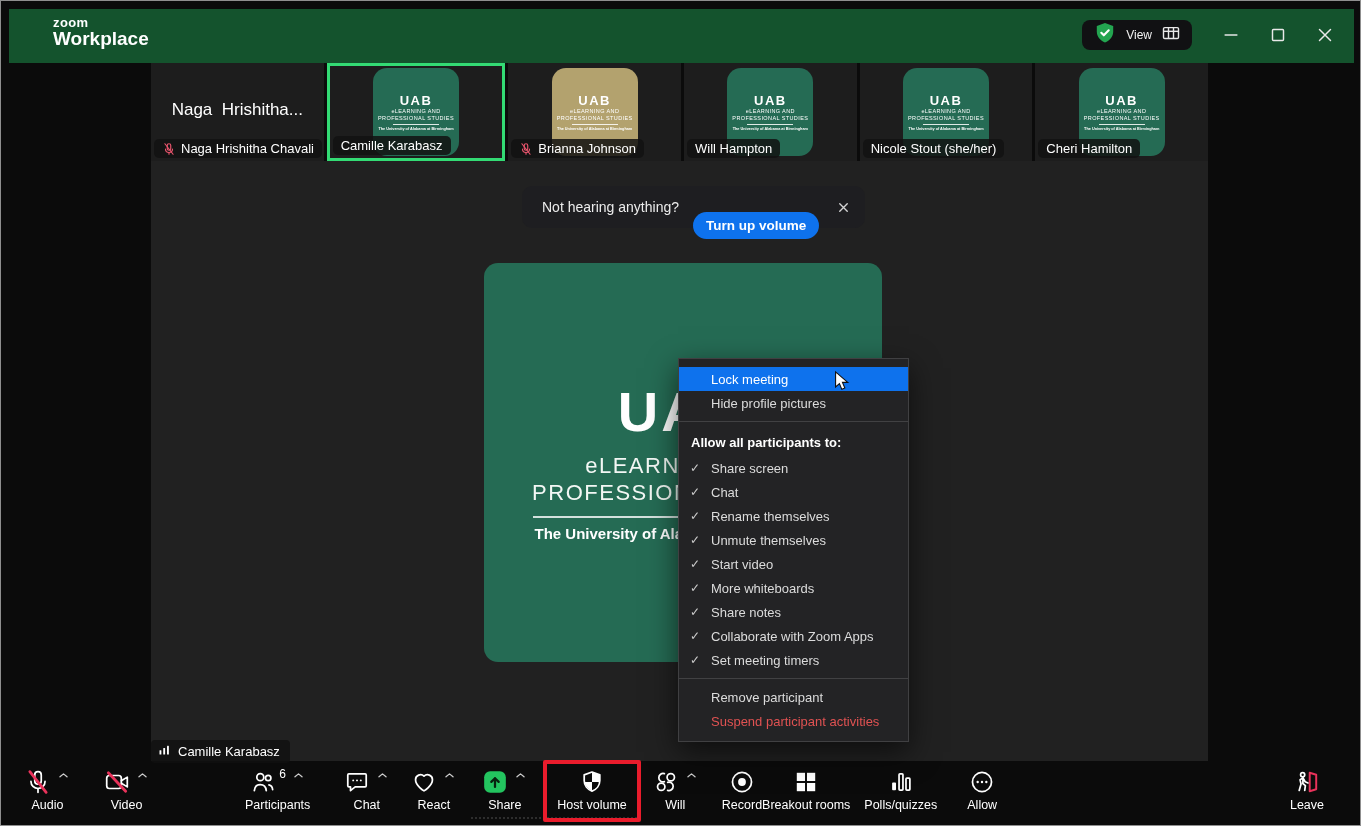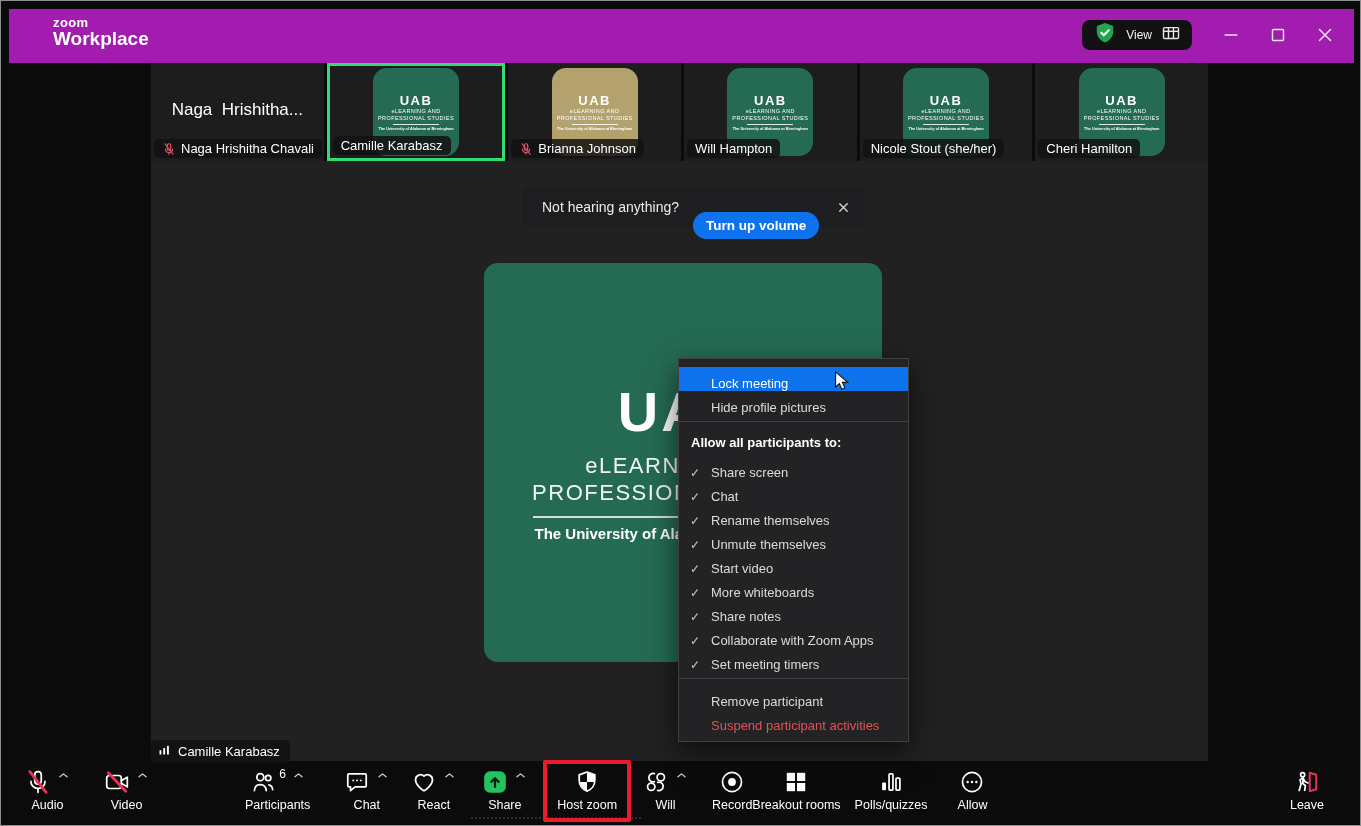--- a/index.html
+++ b/index.html
@@ -2,21 +2,21 @@
 <html><head>
 <meta charset="utf-8">
 <style>
   html,body{margin:0;padding:0;background:#000;}
   body{width:1361px;height:826px;position:relative;overflow:hidden;
        font-family:"Liberation Sans", sans-serif;color:#fff;}
   .frame{position:absolute;inset:0;border:1px solid #8f8f8f;pointer-events:none;z-index:99;}
   .app{position:absolute;inset:1px;background:#0b0b0b;}
 
   
-  .titlebar{position:absolute;left:8px;top:8px;width:1345px;height:54px;background:#a21caf;}
+  .titlebar{position:absolute;left:8px;top:8px;width:1345px;height:54px;background:#14532d;}
   .logo{position:absolute;left:44px;top:7px;line-height:1.1;}
   .logo-top{font-size:13px;font-weight:700;letter-spacing:.4px;display:block;}
   .logo-bottom{font-size:19px;font-weight:700;display:block;margin-top:-1px;}
   .view-pill{position:absolute;right:162px;top:11px;height:30px;background:#111113;border-radius:8px;
              display:flex;align-items:center;gap:9px;padding:0 11px;cursor:default;}
   .view-label{font-size:12px;color:#f0f0f0;}
   .win-controls{position:absolute;right:18px;top:15px;display:flex;gap:25px;align-items:center;color:#e9e9e9;}
   .win-btn{width:22px;height:22px;display:flex;align-items:center;justify-content:center;}
 
   
@@ -51,21 +51,21 @@
   .bt-acronym{font-size:56px;font-weight:700;letter-spacing:3px;line-height:1;margin-bottom:12px;}
   .bt-l1,.bt-l2{font-size:22px;font-weight:400;letter-spacing:1.5px;color:#f2f7f4;line-height:1.25;}
   .bt-rule{width:300px;height:2px;background:rgba(255,255,255,.8);margin:9px 0 7px;}
   .bt-l3{font-size:15px;font-weight:700;}
   .speaker-pill{position:absolute;left:150px;top:739px;display:flex;align-items:center;gap:6px;z-index:2;
         background:rgba(16,16,16,.85);border-radius:4px;padding:2px 10px 3px 6px;font-size:13px;color:#fff;}
 
   
   .menu{position:absolute;left:677px;top:357px;width:231px;background:#232325;border:1px solid #404042;
         box-shadow:0 10px 28px rgba(0,0,0,.6);padding:8px 0;font-size:13px;color:#dcdcdc;z-index:5;box-sizing:border-box;}
-  .menu-row{height:24px;display:flex;align-items:flex-end;padding-left:32px;position:relative;cursor:default;}
+  .menu-row{height:24px;display:flex;align-items:center;padding-left:32px;position:relative;cursor:default;}
   .menu-row .check{position:absolute;left:11px;color:#c9c9c9;font-size:12px;}
   .menu-row.highlighted{background:var(--accent-blue);color:#fff;}
   .menu-row.danger{color:var(--danger-red);}
   .menu-heading{font-weight:700;color:#fff;padding-left:12px;height:28px;display:flex;align-items:center;margin-top:2px;}
   .menu-divider{height:1px;background:#414143;margin:6px 0;}
   .cursor{position:absolute;left:830px;top:369px;z-index:6;pointer-events:none;}
 
   
   .toolbar{position:absolute;left:10px;top:760px;width:1341px;height:58px;display:flex;align-items:center;z-index:3;}
   .tb-btn{display:flex;flex-direction:column;align-items:center;color:#fff;position:relative;cursor:pointer;}
@@ -402,21 +402,21 @@
       <div class="tb-btn tb-host-tools annotated">
         <div class="tb-iconrow">
           <span class="tb-icon">
             <svg width="26" height="26" viewBox="0 0 24 24" fill="none" stroke="currentColor" stroke-width="1.6" stroke-linecap="round" stroke-linejoin="round">
               <path d="M12 2.8l7.2 2.6v5.2c0 4.6-3 8.4-7.2 9.8-4.2-1.4-7.2-5.2-7.2-9.8V5.4z"></path>
               <path d="M12 2.8l7.2 2.6v5.2c0 .5 0 .9-.1 1.4H12z" fill="currentColor" stroke="none"></path>
               <path d="M12 12H4.9c.8 3.7 3.5 6.7 7.1 8z" fill="currentColor" stroke="none"></path>
             </svg>
           </span>
         </div>
-        <div class="tb-label">Host zoom</div>
+        <div class="tb-label">Host volume</div>
       </div>
       <div class="tb-btn tb-apps">
         <div class="tb-iconrow">
           <span class="tb-icon">
             <svg width="26" height="26" viewBox="0 0 24 24" fill="none" stroke="currentColor" stroke-width="1.6" stroke-linecap="round" stroke-linejoin="round">
               <path d="M10.5 4.3a3.9 3.9 0 1 0 0 7.4"></path>
               <circle cx="16.4" cy="7.6" r="3.4"></circle>
               <circle cx="7.6" cy="16.4" r="3.4"></circle>
               <path d="M13.5 19.7a3.9 3.9 0 1 0 0-7.4"></path>
             </svg>

